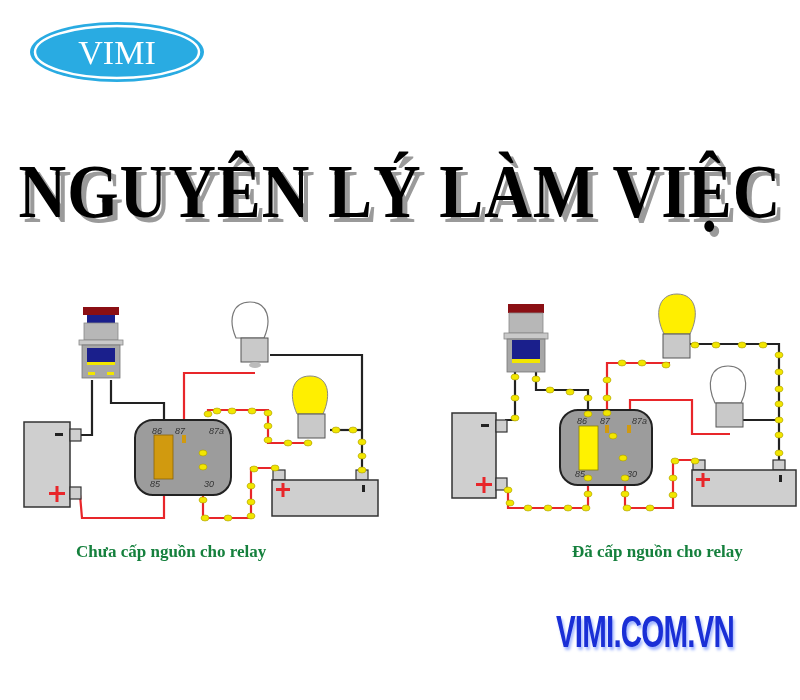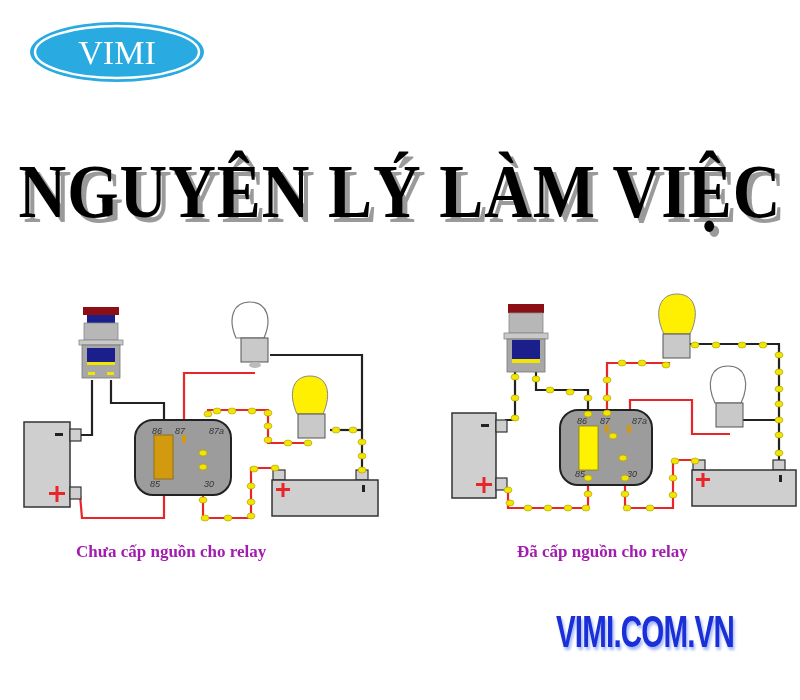--- a/index.html
+++ b/index.html
@@ -8,23 +8,23 @@
     .logo svg { width:178px; height:64px; display:block; }
     .title { position:absolute; left:0; top:148px; width:800px; text-align:center;
       font-family:"Liberation Serif", serif; font-size:66px; font-weight:bold; color:#000;
       letter-spacing:1px; transform:scaleY(1.15); transform-origin:top center;
       text-shadow:5px 4px 0 #9a9a9a; }
     .diagram { position:absolute; }
     .diagram svg { display:block; }
     #diag-left { left:0; top:290px; width:400px; height:240px; }
     #diag-right { left:420px; top:290px; width:380px; height:240px; }
     .caption { position:absolute; top:542px; font-family:"Liberation Serif", serif;
-      font-weight:bold; font-size:17px; color:#a21caf; }
+      font-weight:bold; font-size:17px; color:#15803d; }
     #cap-left { left:76px; }
-    #cap-right { left:517px; }
+    #cap-right { left:572px; }
     .website { position:absolute; left:556px; top:606px; font-family:"Liberation Sans", sans-serif;
       font-weight:bold; font-size:36px; color:#1a2fd6; letter-spacing:-1px;
       transform:scaleX(0.82) scaleY(1.25); transform-origin:left top;
       text-shadow:2px 2px 3px #9fb4ff; }
     .lbl { font-family:"Liberation Sans", sans-serif; font-size:9px; font-style:italic; fill:#333; }
   </style>
 </head>
 <body>
 
 <div class="logo">

